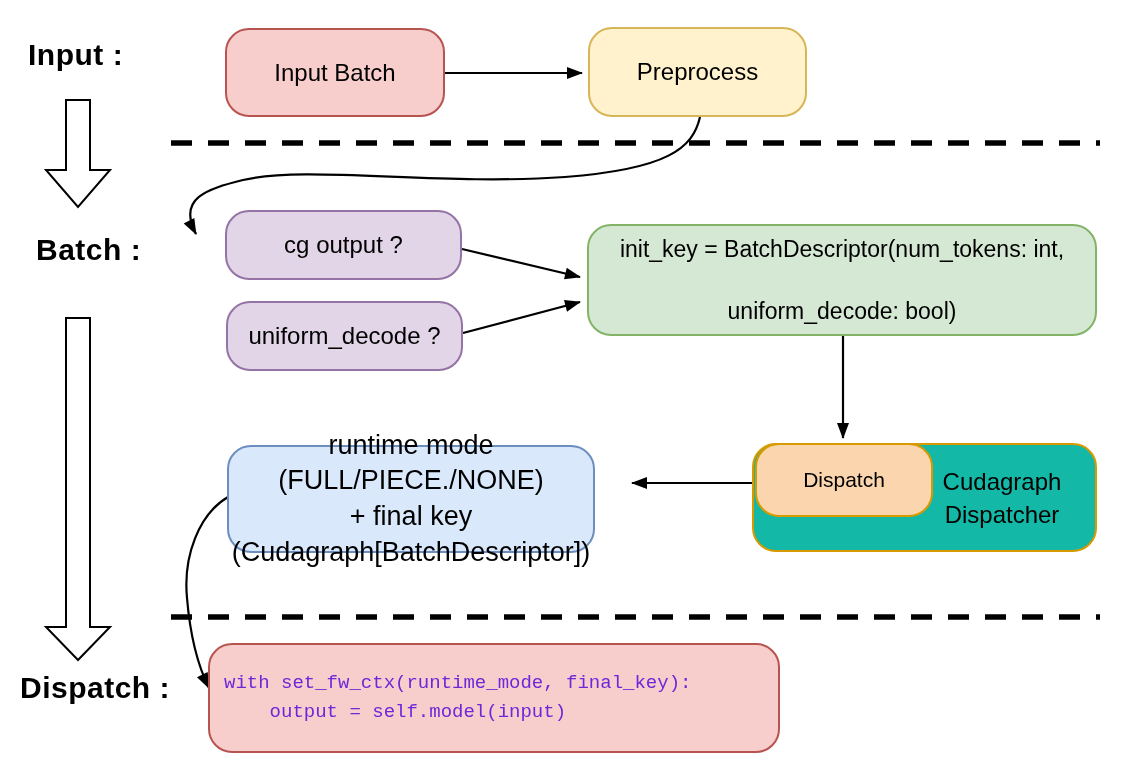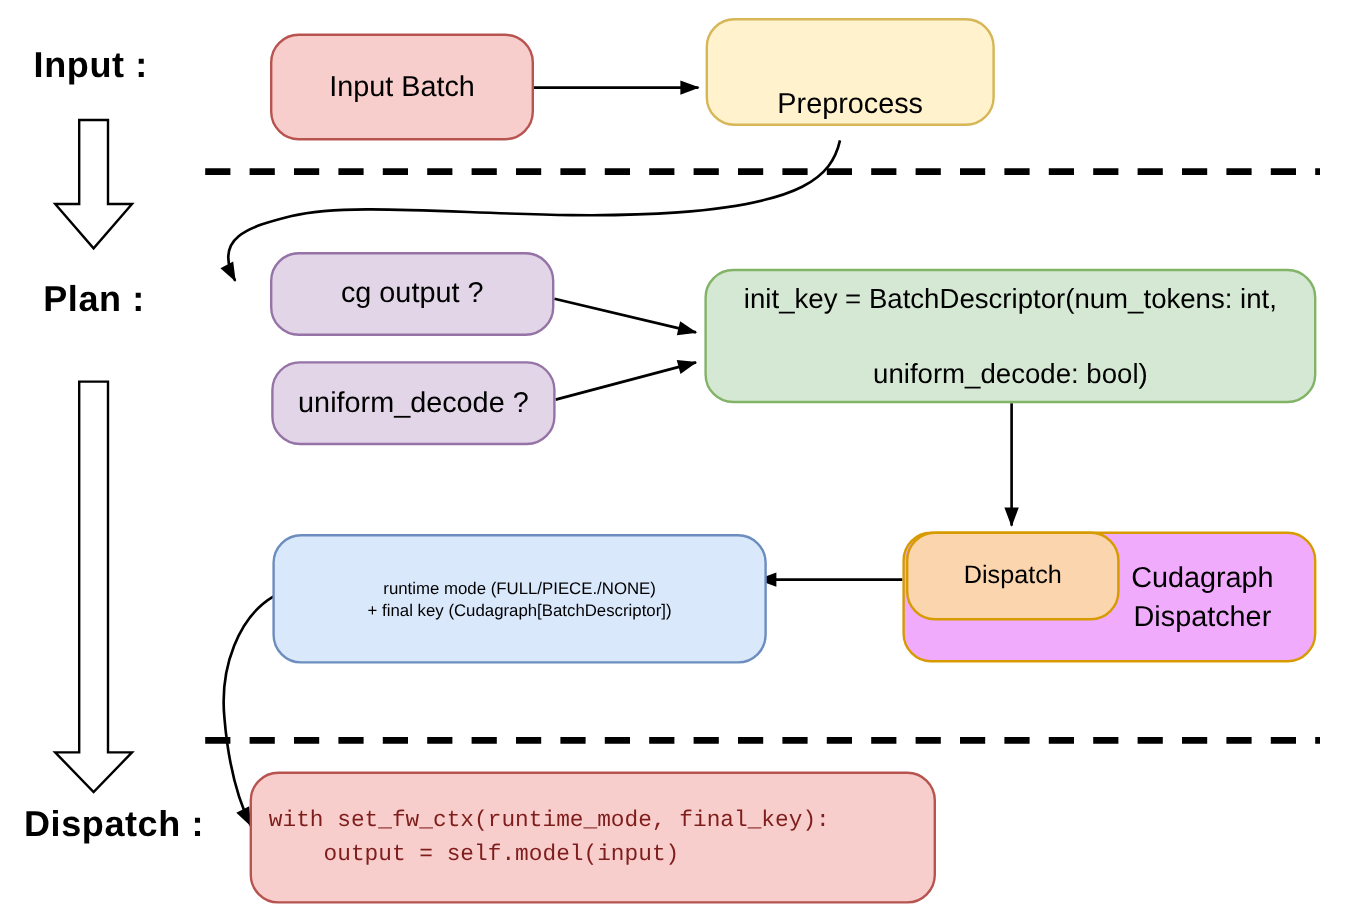--- a/index.html
+++ b/index.html
@@ -16,34 +16,34 @@
   #lbl-execute{left:20px;top:671px;}
   .node{
     position:absolute;display:flex;flex-direction:column;align-items:center;justify-content:center;
     border-radius:24px;border:2px solid;box-sizing:border-box;z-index:1;text-align:center;line-height:1.32;
   }
   .node-red{background:#f8cecc;border-color:#b85450;}
   .node-yellow{background:#fff2cc;border-color:#d6b656;}
   .node-purple{background:#e1d5e7;border-color:#9673a6;}
   .node-green{background:#d5e8d4;border-color:#82b366;gap:32px;}
   .node-blue{background:#dae8fc;border-color:#6c8ebf;}
-  .node-orange-outer{background:#f0abfc;border-color:#d79b00;padding-left:31px;}
+  .node-orange-outer{background:#14b8a6;border-color:#d79b00;padding-left:31px;}
   .node-orange-inner{background:#fbd5ae;border-color:#d79b00;}
   #node-input-batch{left:225px;top:28px;width:220px;height:89px;font-size:24px;}
-  #node-preprocess{left:588px;top:15px;width:241px;height:90px;font-size:24px;justify-content:flex-end;}
+  #node-preprocess{left:588px;top:27px;width:219px;height:90px;font-size:24px;}
   #node-cg-padding{left:225px;top:210px;width:237px;height:70px;font-size:24px;}
   #node-uniform-decode{left:226px;top:301px;width:237px;height:70px;font-size:24px;}
   #node-init-key{left:587px;top:224px;width:510px;height:112px;font-size:23px;}
   #node-dispatcher{left:752px;top:443px;width:345px;height:109px;font-size:24px;z-index:1;}
   #node-dispatch{left:755px;top:443px;width:178px;height:74px;font-size:21px;z-index:2;}
-  #node-runtime-mode{left:227px;top:445px;width:412px;height:108px;font-size:14px;text-align:center;}
+  #node-runtime-mode{left:227px;top:445px;width:368px;height:108px;font-size:27px;text-align:center;}
   #node-execute-code{
     left:208px;top:643px;width:572px;height:110px;
     font-family:"Liberation Mono","DejaVu Sans Mono",monospace;font-size:19px;
-    color:#7f1d1d;align-items:flex-start;padding-left:14px;line-height:1.55;text-align:left;
+    color:#6d28d9;align-items:flex-start;padding-left:14px;line-height:1.55;text-align:left;
   }
   .dispatcher-label{
     position:absolute;right:8px;top:50%;transform:translateY(-50%);
     width:170px;text-align:center;line-height:1.38;
   }
   .code-line{white-space:pre;}
 </style>
 </head>
 <body>
 
@@ -65,21 +65,21 @@
     <line x1="445" y1="73" x2="582" y2="73" stroke="#000" stroke-width="2.2" marker-end="url(#ah)"></line>
     <path d="M 700,117 C 693,148 668,169 565,177 C 440,186 305,165 243,180 C 207,189 177,198 196,234" fill="none" stroke="#000" stroke-width="2.2" marker-end="url(#ah)"></path>
     <line x1="462" y1="249" x2="580" y2="277" stroke="#000" stroke-width="2.2" marker-end="url(#ah)"></line>
     <line x1="463" y1="333" x2="580" y2="302" stroke="#000" stroke-width="2.2" marker-end="url(#ah)"></line>
     <line x1="843" y1="336" x2="843" y2="438" stroke="#000" stroke-width="2.2" marker-end="url(#ah)"></line>
     <line x1="752" y1="483" x2="632" y2="483" stroke="#000" stroke-width="2.2" marker-end="url(#ah)"></line>
     <path d="M 228,497 C 199,514 183,556 187,598 C 190,634 197,664 209,688" fill="none" stroke="#000" stroke-width="2.2" marker-end="url(#ah)"></path>
   </svg>
 
   <div class="stage-label" id="lbl-input">Input :</div>
-  <div class="stage-label" id="lbl-plan">Plan :</div>
+  <div class="stage-label" id="lbl-plan">Batch :</div>
   <div class="stage-label" id="lbl-execute">Dispatch :</div>
 
   <div class="node node-red" id="node-input-batch">
     <span>Input Batch</span>
   </div>
 
   <div class="node node-yellow" id="node-preprocess">
     <span>Preprocess</span>
   </div>
 

